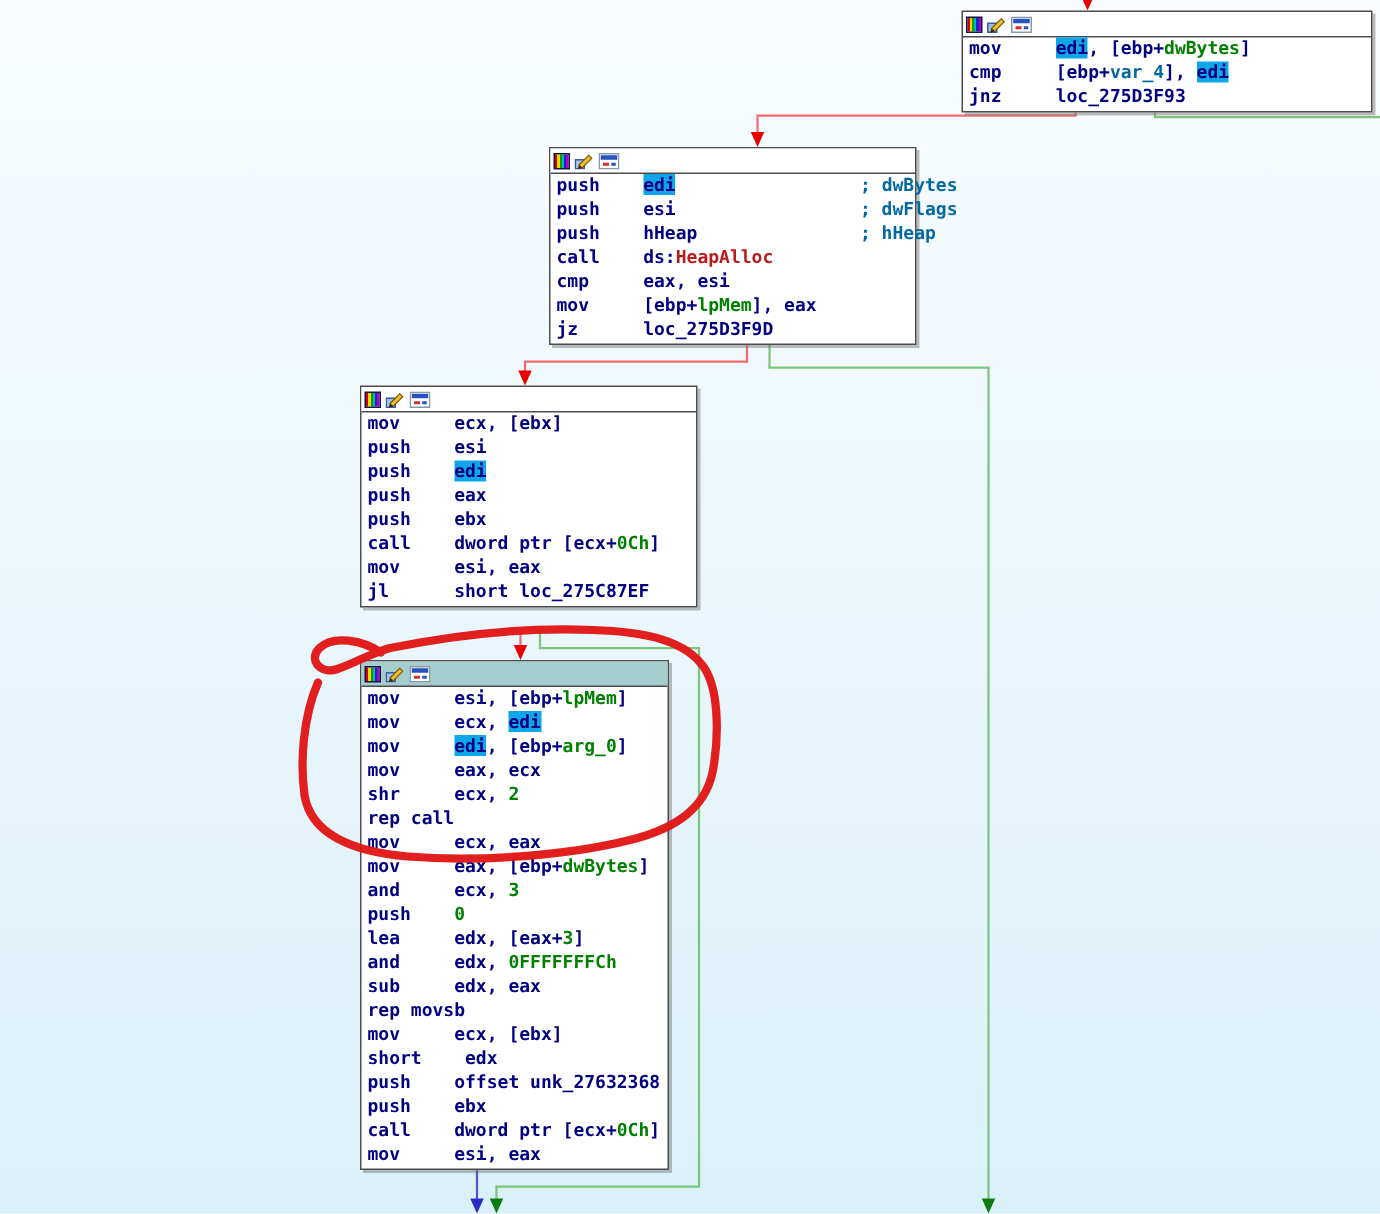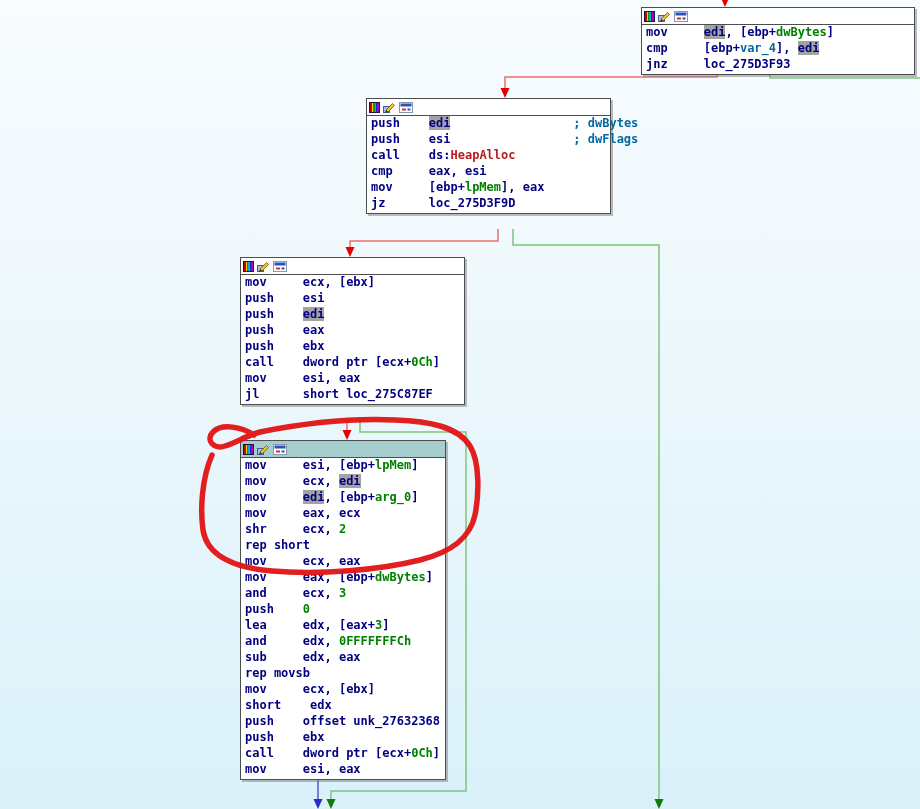--- a/index.html
+++ b/index.html
@@ -34,21 +34,21 @@
   .node-code{padding:0 2px 1px 4px;}
   .code-line{
     height:16px;line-height:16px;white-space:pre;
     font:bold 12px "DejaVu Sans Mono", monospace;
     color:#000080;
   }
   .c-n{color:#000080;}
   .c-g{color:#008000;}
   .c-b{color:#0369a1;margin-top:44px;}
   .c-m{color:#b91c1c;}
-  .c-h{color:#000080;background:#a3a3a3;}
+  .c-h{color:#000080;background:#0ea5e9;}
 </style>
 </head>
 <body>
 
 <div id="graph-view">
   <svg class="layer" width="920" height="809" id="edges-svg">
       <polyline points="725,-8 725,-2" fill="none" stroke="#f26d6d" stroke-width="1.5"></polyline>
       <polygon points="725,7 720.5,-3 729.5,-3" fill="#e60000"></polygon>
       <polyline points="717,74 717,77 505,77 505,89" fill="none" stroke="#f26d6d" stroke-width="1.5"></polyline>
       <polygon points="505,98 500.5,88 509.5,88" fill="#e60000"></polygon>
@@ -105,20 +105,21 @@
           <rect x="0.5" y="0.5" width="13" height="10" fill="#ffffff" stroke="#8899aa"></rect>
           <rect x="1.5" y="1.5" width="11" height="3" fill="#2a52be"></rect>
           <rect x="3" y="6.5" width="4" height="2" fill="#d03030"></rect>
           <rect x="8.5" y="6.5" width="3" height="2" fill="#3050c0"></rect>
         </svg>
       </span>
     </div>
     <div class="node-code">
           <div class="code-line"><span class="c-n">push    </span><span class="c-h">edi</span><span class="c-n">                 </span><span class="c-b">; dwBytes</span></div>
           <div class="code-line"><span class="c-n">push    esi                 </span><span class="c-b">; dwFlags</span></div>
+          <div class="code-line"><span class="c-n">push    hHeap               </span><span class="c-b">; hHeap</span></div>
           <div class="code-line"><span class="c-n">call    ds:</span><span class="c-m">HeapAlloc</span></div>
           <div class="code-line"><span class="c-n">cmp     eax, esi</span></div>
           <div class="code-line"><span class="c-n">mov     [ebp+</span><span class="c-g">lpMem</span><span class="c-n">], eax</span></div>
           <div class="code-line"><span class="c-n">jz      loc_275D3F9D</span></div>
         </div>
   </div>
       <div class="node" style="left: 240px; top: 257px; width: 225px;">
     <div class="node-title">
       <span class="icon icon-palette"></span>
       <span class="icon">
@@ -166,21 +167,21 @@
           <rect x="8.5" y="6.5" width="3" height="2" fill="#3050c0"></rect>
         </svg>
       </span>
     </div>
     <div class="node-code">
           <div class="code-line"><span class="c-n">mov     esi, [ebp+</span><span class="c-g">lpMem</span><span class="c-n">]</span></div>
           <div class="code-line"><span class="c-n">mov     ecx, </span><span class="c-h">edi</span></div>
           <div class="code-line"><span class="c-n">mov     </span><span class="c-h">edi</span><span class="c-n">, [ebp+</span><span class="c-g">arg_0</span><span class="c-n">]</span></div>
           <div class="code-line"><span class="c-n">mov     eax, ecx</span></div>
           <div class="code-line"><span class="c-n">shr     ecx, </span><span class="c-g">2</span></div>
-          <div class="code-line"><span class="c-n">rep short</span></div>
+          <div class="code-line"><span class="c-n">rep call</span></div>
           <div class="code-line"><span class="c-n">mov     ecx, eax</span></div>
           <div class="code-line"><span class="c-n">mov     eax, [ebp+</span><span class="c-g">dwBytes</span><span class="c-n">]</span></div>
           <div class="code-line"><span class="c-n">and     ecx, </span><span class="c-g">3</span></div>
           <div class="code-line"><span class="c-n">push    </span><span class="c-g">0</span></div>
           <div class="code-line"><span class="c-n">lea     edx, [eax+</span><span class="c-g">3</span><span class="c-n">]</span></div>
           <div class="code-line"><span class="c-n">and     edx, </span><span class="c-g">0FFFFFFFCh</span></div>
           <div class="code-line"><span class="c-n">sub     edx, eax</span></div>
           <div class="code-line"><span class="c-n">rep movsb</span></div>
           <div class="code-line"><span class="c-n">mov     ecx, [ebx]</span></div>
           <div class="code-line"><span class="c-n">short    edx</span></div>

